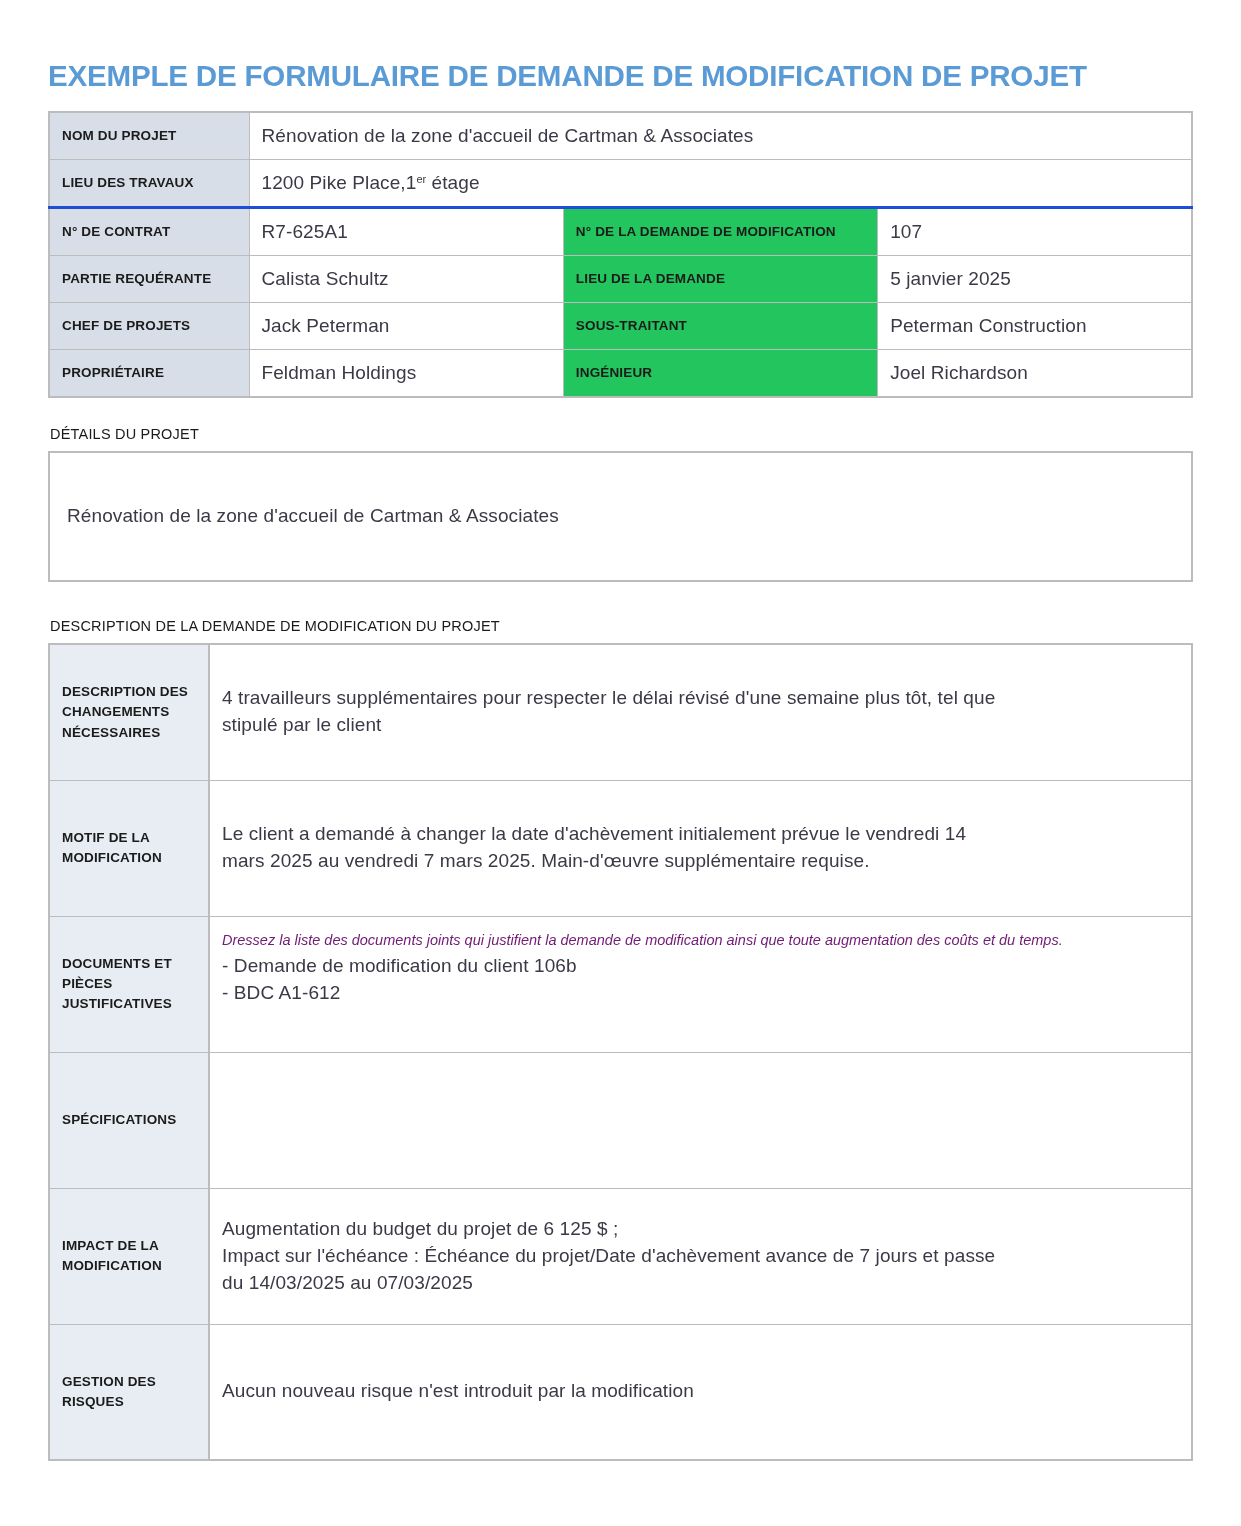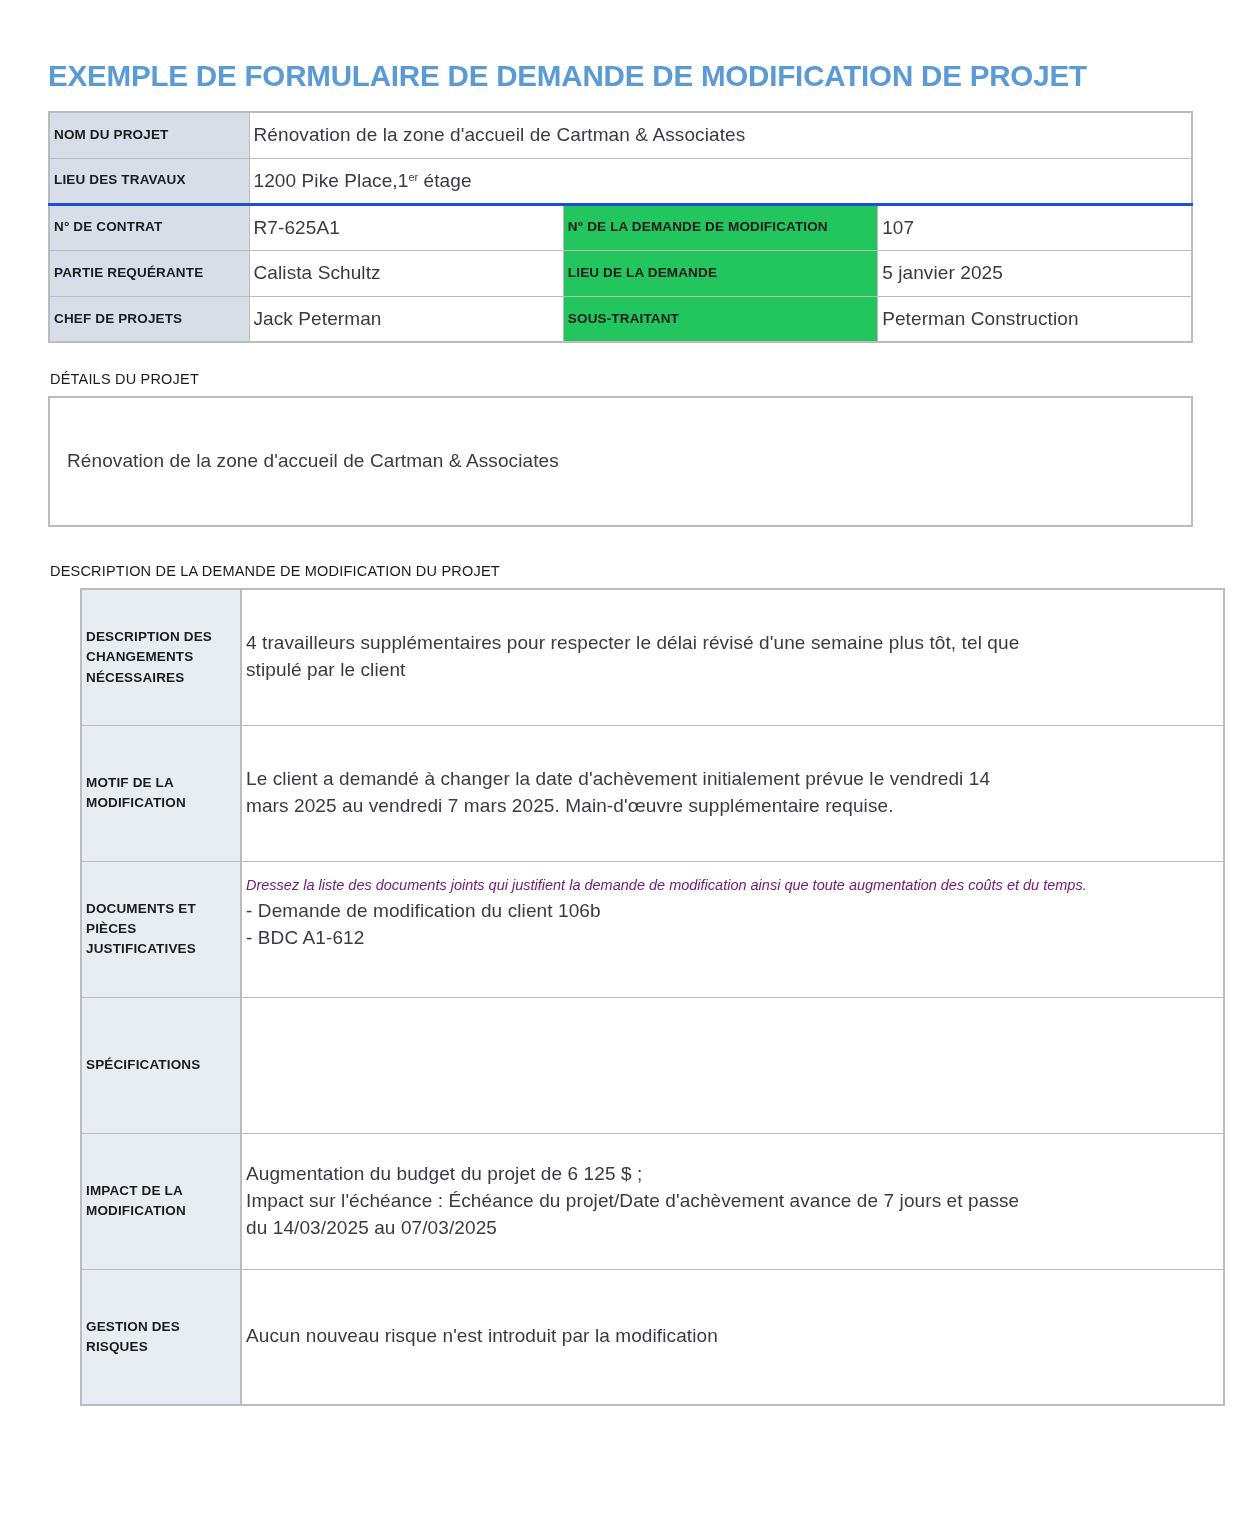--- a/index.html
+++ b/index.html
@@ -38,21 +38,21 @@
   
   .grid {
     width: 1145px;
     border-collapse: collapse;
     table-layout: fixed;
     border: 2px solid #bcbcbc;
   }
   .grid td {
     border: 1px solid #bcbcbc;
     vertical-align: middle;
-    padding: 4px;
+    padding: 12px;
   }
 
   
   .info-table { margin-top: 16px; }
   .info-table td { height: 46px; }
   .lbl {
     background: #d7dee8;
     font-weight: bold;
     font-size: 13.5px;
     letter-spacing: 0.15px;
@@ -100,21 +100,21 @@
     position: absolute;
     left: 17px;
     top: 52px;
     font-size: 19px;
     font-weight: 300;
     color: #3a3a46;
     letter-spacing: 0.1px;
   }
 
   
-  .desc-table { margin-top: 0; margin-left: 32px; }
+  .desc-table { margin-top: 0; }
   .desc-table td { height: 136px; }
   .desc-lbl {
     background: #e8edf3;
     font-weight: bold;
     font-size: 13.5px;
     letter-spacing: 0.15px;
     line-height: 1.5;
     padding: 0 0 0 13px;
     color: #1b1b1b;
     border-right: 2px solid #bcbcbc !important;
@@ -169,20 +169,26 @@
         <td class="val">Calista Schultz</td>
         <td class="lbl lbl-2">LIEU DE LA DEMANDE</td>
         <td class="val">5 janvier 2025</td>
       </tr>
       <tr>
         <td class="lbl">CHEF DE PROJETS</td>
         <td class="val">Jack Peterman</td>
         <td class="lbl lbl-2">SOUS-TRAITANT</td>
         <td class="val">Peterman Construction</td>
       </tr>
+      <tr>
+        <td class="lbl">PROPRIÉTAIRE</td>
+        <td class="val">Feldman Holdings</td>
+        <td class="lbl lbl-2">INGÉNIEUR</td>
+        <td class="val">Joel Richardson</td>
+      </tr>
     </tbody>
   </table>
 
   <div class="sec-head">DÉTAILS DU PROJET</div>
   <div class="details-box">
     <div class="details-text">Rénovation de la zone d'accueil de Cartman &amp; Associates</div>
   </div>
 
   <div class="sec-head tight">DESCRIPTION DE LA DEMANDE DE MODIFICATION DU PROJET</div>
   <table class="grid desc-table">

